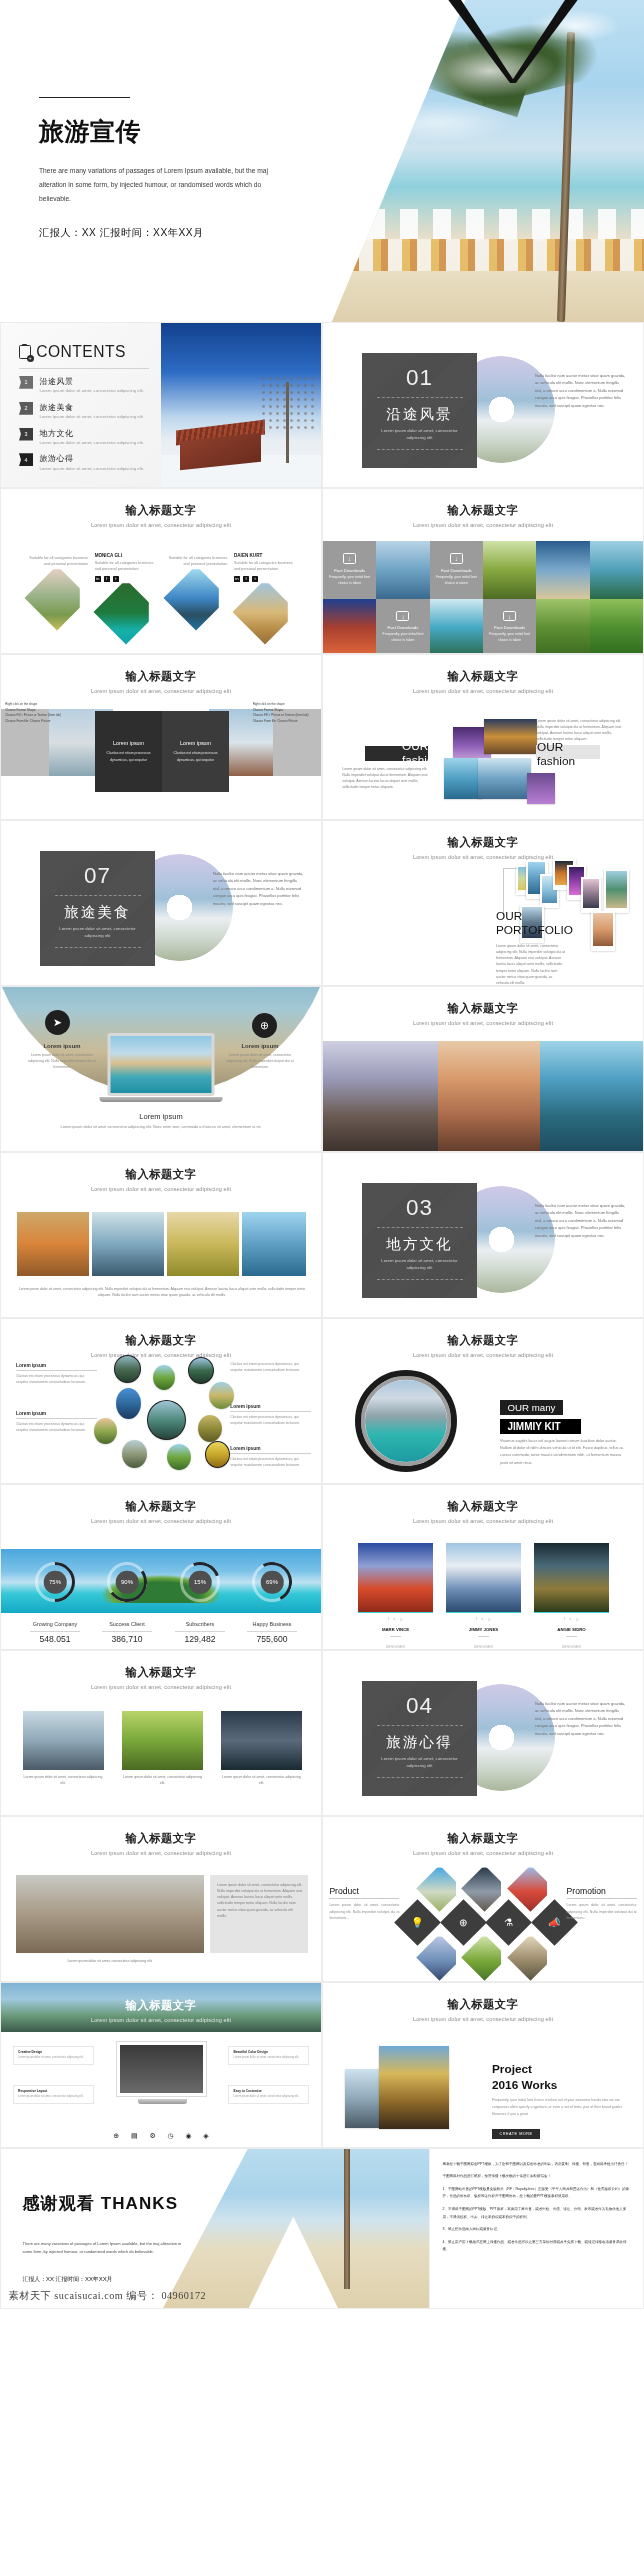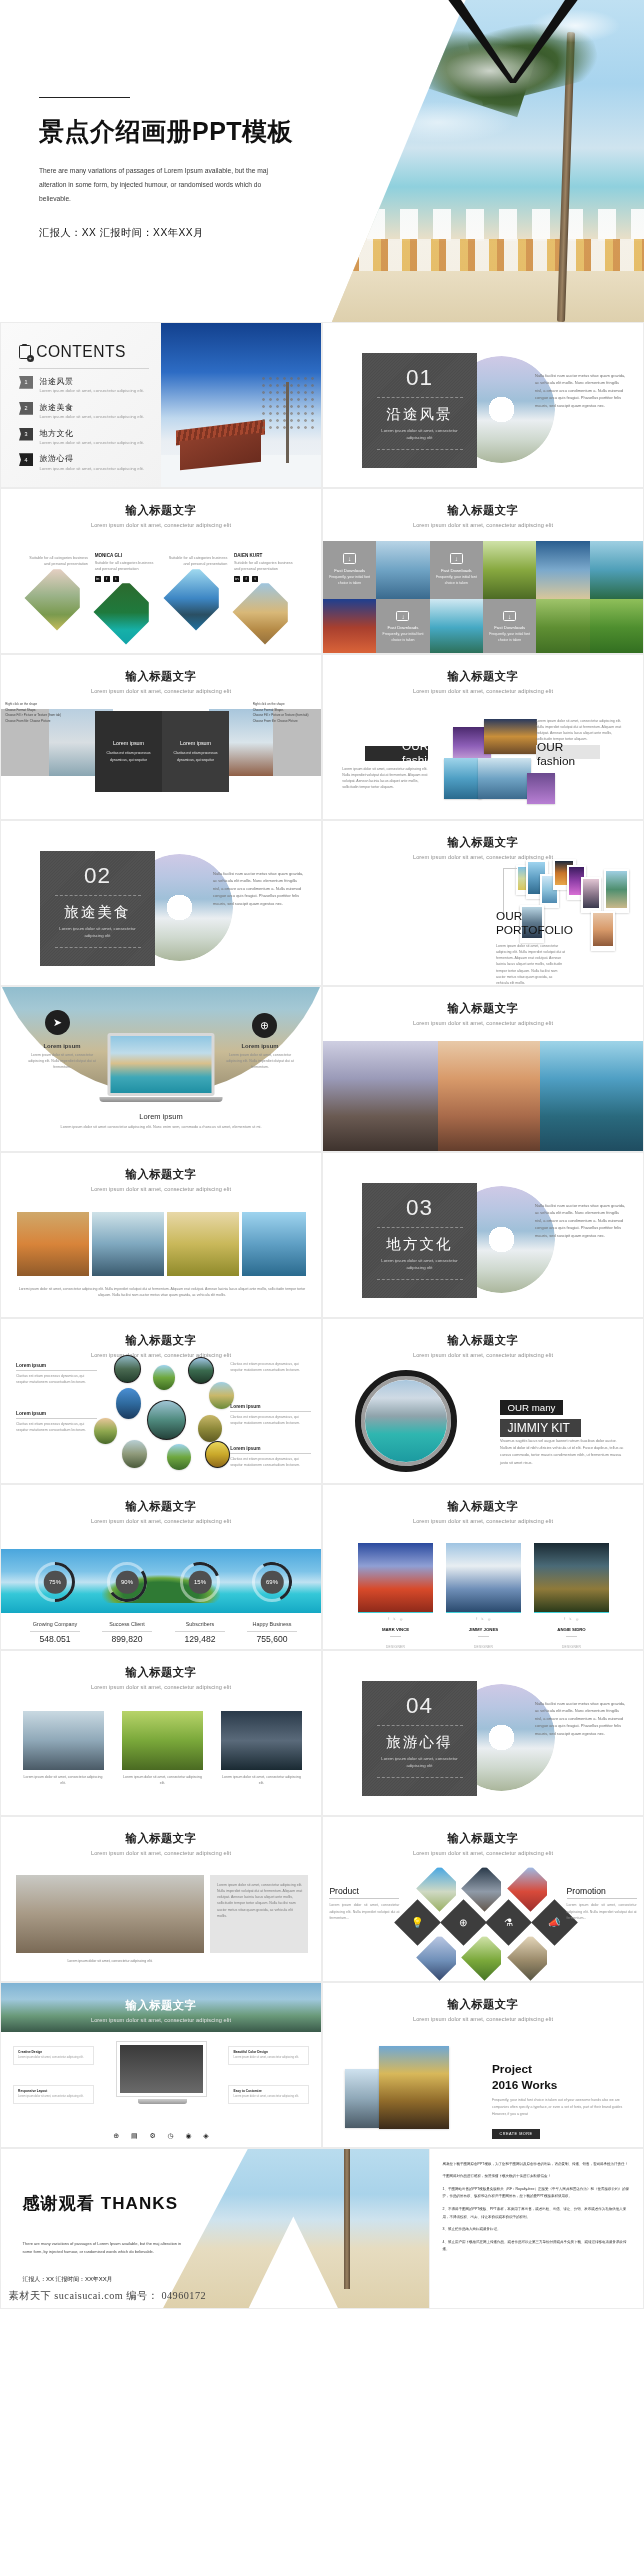--- a/index.html
+++ b/index.html
@@ -177,21 +177,21 @@
   .ntxt b{ font-size:4.8px; color:#1f1f1f; font-weight:600; display:block;}
   .ntxt hr{ border:0; border-top:0.5px solid #cfcfcf; margin:2.1px 0 2.7px;}
   .ntxt p{ font-size:3.5px; color:#8e8e8e; line-height:1.7;}
 
   
   .brush{ position:absolute; left:32px; top:51px; width:102px; height:102px; border-radius:50%;
     border:6.4px solid #1b1b1b; box-shadow:inset 0 0 0 3.8px #9d9d9d;}
   .brush i{ position:absolute; inset:4.3px; border-radius:50%;
     background:linear-gradient(to bottom,#a9c6dd 0%,#cfdae4 22%,#8fa3ab 44%,#2fb6b0 66%,#1c9aa0 100%);}
   .team-dark{ position:absolute; left:177px; top:81px; background:#1e1e1e; color:#fff; font-size:9.7px; padding:2.1px 7.5px;}
-  .team-gray{ position:absolute; left:177px; top:100px; background:#404040; color:#fff; font-size:12px; padding:2.1px 7.5px; min-width:81px;}
+  .team-gray{ position:absolute; left:177px; top:100px; background:#000000; color:#fff; font-size:10px; padding:2.1px 7.5px; min-width:81px;font-weight:bold;}
   .team-p{ position:absolute; left:177px; top:119px; width:129px; font-size:3.8px; color:#7e7e7e; line-height:1.9;}
 
   
   .stat-band{ position:absolute; left:0; right:0; top:64px; height:64px;
     background:linear-gradient(to bottom,#4aa6dd 0%,#7cc3e8 35%,#bfe2f2 52%,#35c8d8 70%,#14a8c4 100%);}
   .island{ position:absolute; left:50%; transform:translateX(-50%); bottom:9.7px; width:118px; height:28px;
     background:radial-gradient(ellipse at 50% 70%, #2f7a34 0 45%, #6aa83f 60%, rgba(106,168,63,0) 72%);}
   .gauge{ position:absolute; top:13px; width:40px; height:40px;}
   .gauge .ring{ position:absolute; inset:0; border-radius:50%; border:3.8px solid rgba(255,255,255,.45);}
   .gauge .fg{ position:absolute; inset:0; border-radius:50%; border:3.8px solid transparent; border-top-color:#22252b; border-right-color:#22252b;}
@@ -261,21 +261,21 @@
       <div class="umbrellas"></div>
       <div class="palm-trunk"></div>
       <div class="palm-leaf"></div>
       <div class="palm-leaf b"></div>
     </div>
     <div class="chev"></div>
     <div class="chev2"></div>
     <div class="cover-inner">
       <div class="rule-short"></div>
       <div class="cover-title">
-        <div>景点介绍画册PPT模板</div>
+        <div>旅游宣传</div>
       </div>
       <div class="cover-desc">There are many variations of passages of Lorem Ipsum available, but the maj alteration in some form, by injected humour, or randomised words which do believable.</div>
       <div class="cover-meta">汇报人：XX 汇报时间：XX年XX月</div>
     </div>
   </div>
 
   <div class="grid2">
 
     <div class="slide">
       <div class="contents-wrap">
@@ -482,21 +482,21 @@
       </div>
       <div class="micro" style="left:213px;top:63px;width:91px">Lorem ipsum dolor sit amet, consectetur adipiscing elit. Nulla imperdiet volutpat dui at fermentum. Aliquam erat volutpat. Aenean lacinia lacus aliquet ante mollis, sollicitudin tempor tortor aliquam.</div>
     </div>
   </div>
 
   <div class="grid2">
     <div class="slide">
       <div class="sec-wrap">
         <div class="sec-disc"></div>
         <div class="sec-box">
-          <div class="sec-num">02</div>
+          <div class="sec-num">07</div>
           <div class="sec-dash"></div>
           <div class="sec-cn">旅途美食</div>
           <div class="sec-en">Lorem ipsum dolor sit amet, consectetur adipiscing elit</div>
           <div class="sec-dash b"></div>
         </div>
       </div>
       <div class="sec-body">Nulla facilisi nam auctor metus vitae quam gravida, ac vehicula elit mollis. Nunc elementum fringilla nisl, a ornare arcu condimentum a. Nulla euismod congue arcu quis feugiat. Phasellus porttitor felis mauris, sed suscipit quam egestas nec.</div>
     </div>
 
     <div class="slide">
@@ -691,21 +691,21 @@
           <div class="fg" style="transform:rotate(18deg)"></div>
           <div class="hub">69%</div>
         </div>
       </div>
       <div class="stat-col" style="left:19px">
         <b>Growing Company</b><hr>
         <em>548.051</em>
       </div>
       <div class="stat-col" style="left:91px">
         <b>Success Client</b><hr>
-        <em>899,820</em>
+        <em>386,710</em>
       </div>
       <div class="stat-col" style="left:164px">
         <b>Subscribers</b><hr>
         <em>129,482</em>
       </div>
       <div class="stat-col" style="left:236px">
         <b>Happy Business</b><hr>
         <em>755,600</em>
       </div>
     </div>

